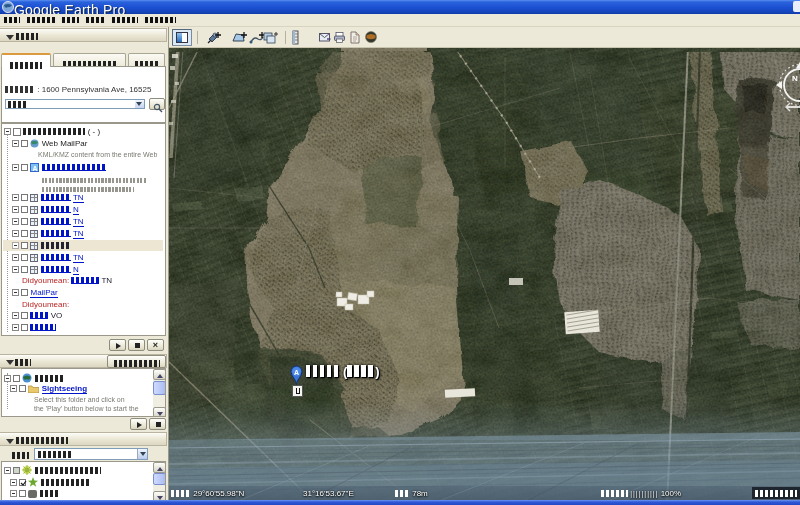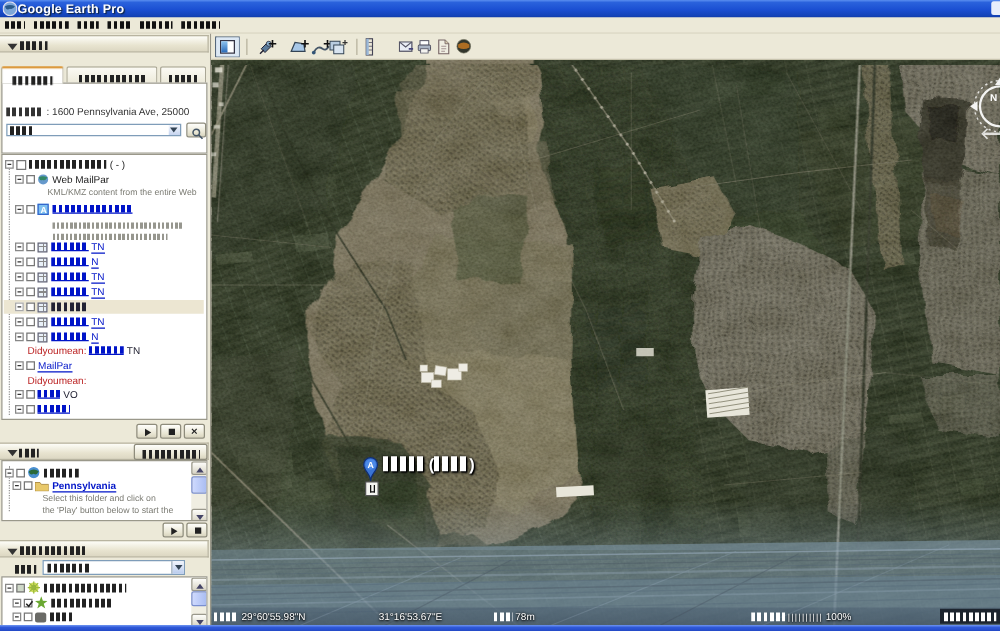--- a/index.html
+++ b/index.html
@@ -3,21 +3,21 @@
 <style>
 *{margin:0;padding:0;box-sizing:border-box}
 html,body{width:800px;height:505px;overflow:hidden;font-family:"Liberation Sans",sans-serif}
 body{position:relative;background:#ece9d8}
 .abs{position:absolute}
 .kr{display:inline-block;vertical-align:middle;height:7px;background:repeating-linear-gradient(90deg,currentColor 0 3px,rgba(0,0,0,0) 3px 5px)}
 .kr2{display:inline-block;vertical-align:middle;height:5px;background:repeating-linear-gradient(90deg,currentColor 0 2px,rgba(0,0,0,0) 2px 3.5px)}
 .link{color:#0014c8;border-bottom:1px solid #0014c8}
 
 #title{left:0;top:0;width:800px;height:14px;background:linear-gradient(180deg,#5a8ef0 0%,#2a62dc 14%,#1b4fd2 55%,#1443b8 90%,#0f3aa6 100%)}
-#title .txt{position:absolute;left:14px;top:2px;color:#fff;font-size:10px;font-weight:bold;letter-spacing:.2px;text-shadow:1px 1px 1px #123}
+#title .txt{position:absolute;left:14px;top:2px;color:#fff;font-size:14px;font-weight:normal;letter-spacing:.2px;text-shadow:1px 1px 1px #123}
 #menubar{left:0;top:14px;width:800px;height:13px;background:#ece9d8;border-bottom:1px solid #d8d4c0}
 #menubar{line-height:12px;font-size:0}
 #menubar .kr{height:6px}
 
 #sidebar{left:0;top:27px;width:169px;height:473px;background:#ece9d8;border-right:1px solid #9a988a}
 .phdr{position:absolute;left:0;width:167px;height:14px;background:linear-gradient(180deg,#fdfdf8,#e8e4d0 60%,#dcd7c2);border:1px solid #b8b4a0;border-left:none;color:#201f1a;font-weight:bold;font-size:9px}
 .phdr .tri{position:absolute;left:6px;top:6px;width:0;height:0;border:4px solid rgba(0,0,0,0);border-top:5px solid #333;border-bottom:none}
 .tab{position:absolute;top:53px;height:14px;background:linear-gradient(180deg,#fbfaf4,#ece9d8);border:1px solid #a9a695;border-bottom:none;border-radius:2px 2px 0 0;text-align:center}
 .white{background:#fff;border:1px solid #9a988a}
 .xpbtn{position:absolute;background:linear-gradient(180deg,#fefefb,#e8e5d2 70%,#d8d4be);border:1px solid #8e8c7c;border-radius:2px}
@@ -62,21 +62,21 @@
  <span class="kr" style="width:31px;margin-left:7px;color:#111"></span>
 </div>
 
 <div class="abs" id="sidebar"></div>
 
 <div class="abs phdr" style="top:28px"><span class="tri"></span><span class="kr" style="width:22px;margin-left:16px;margin-top:4px;color:#222"></span></div>
 <div class="abs tab" style="left:1px;width:50px;background:#fff;border-top:2px solid #dc9a3e;z-index:2"><span class="kr" style="width:32px;margin-top:2px;color:#222"></span></div>
 <div class="abs tab" style="left:53px;width:73px"><span class="kr" style="width:54px;margin-top:2px;color:#222"></span></div>
 <div class="abs tab" style="left:128px;width:37px"><span class="kr" style="width:24px;margin-top:2px;color:#222"></span></div>
 <div class="abs white" style="left:1px;top:66px;width:165px;height:57px">
-  <div class="abs" style="left:3px;top:18px;font-size:8px;color:#333;white-space:nowrap"><span class="kr" style="width:30px;color:#333"></span> <span style="font-size:8px">: 1600 Pennsylvania Ave, 25000</span></div>
+  <div class="abs" style="left:3px;top:18px;font-size:8px;color:#333;white-space:nowrap"><span class="kr" style="width:30px;color:#333"></span> <span style="font-size:8px">: 1600 Pennsylvania Ave, 16525</span></div>
   <div class="abs" style="left:3px;top:32px;width:140px;height:10px;border:1px solid #7f9db9;background:#fff">
     <span class="kr abs" style="width:20px;left:2px;top:1px;color:#222"></span>
     <div class="abs" style="right:0;top:0;width:9px;height:8px;background:linear-gradient(180deg,#f2f6fd,#c6d4ef)">
         <span class="arr-d" style="left:1px;top:2px;border-top-color:#345"></span>
       </div>
   </div>
   <div class="abs xpbtn" style="left:147px;top:31px;width:16px;height:12px">
     <svg width="14" height="10" style="margin:0 0 0 1px">
         <circle cx="6" cy="4" r="2.6" fill="none" stroke="#456" stroke-width="1.2"></circle>
         <line x1="8" y1="6" x2="11" y2="9" stroke="#456" stroke-width="1.4"></line>
@@ -122,21 +122,21 @@
  <div class="xpbtn" style="left:107px;top:0px;width:59px;height:13px"><span class="kr" style="width:46px;margin:3px 0 0 6px;color:#222"></span></div>
 </div>
 <div class="abs white" id="pltree" style="left:1px;top:368px;width:165px;height:49px;overflow:hidden">
  <div class="abs" style="left:5px;top:4px;width:1px;height:36px;border-left:1px dotted #999"></div>
  <div class="row" style="top:4px;left:2px"><span class="exp"></span> <span class="cb"></span> <svg width="10" height="10" style="vertical-align:middle">
         <circle cx="5" cy="5" r="4.5" fill="#4a8fd0"></circle>
         <path d="M1 4 Q5 1 9 4 Q7 8 5 6 Q2 8 1 4Z" fill="#2a6a3a"></path>
       </svg> <span class="kr" style="width:28px;color:#222"></span></div>
  <div class="row" style="top:15px;left:8px"><span class="exp"></span> <span class="cb"></span> <svg width="11" height="9" style="vertical-align:middle">
         <path d="M0 2 L4 2 L5 3.5 L11 3.5 L11 9 L0 9 Z" fill="#e8c86a" stroke="#a8863a" stroke-width=".7"></path>
-      </svg> <span class="link" style="font-size:8px;font-weight:bold">Pennsylvania</span></div>
+      </svg> <span class="link" style="font-size:8px;font-weight:bold">Sightseeing</span></div>
  <div class="row" style="top:27px;left:32px;color:#7a7a72;font-size:7px">Select this folder and click on</div>
  <div class="row" style="top:36px;left:32px;color:#7a7a72;font-size:7px">the 'Play' button below to start the</div>
  <div class="sbar" style="left:151px;top:0;height:49px">
    <div class="sb-up" style="top:0">
         <span class="arr-u"></span>
       </div>
    <div class="sb-th" style="top:12px;height:14px"></div>
    <div class="sb-dn" style="bottom:0">
         <span class="arr-d"></span>
       </div>

